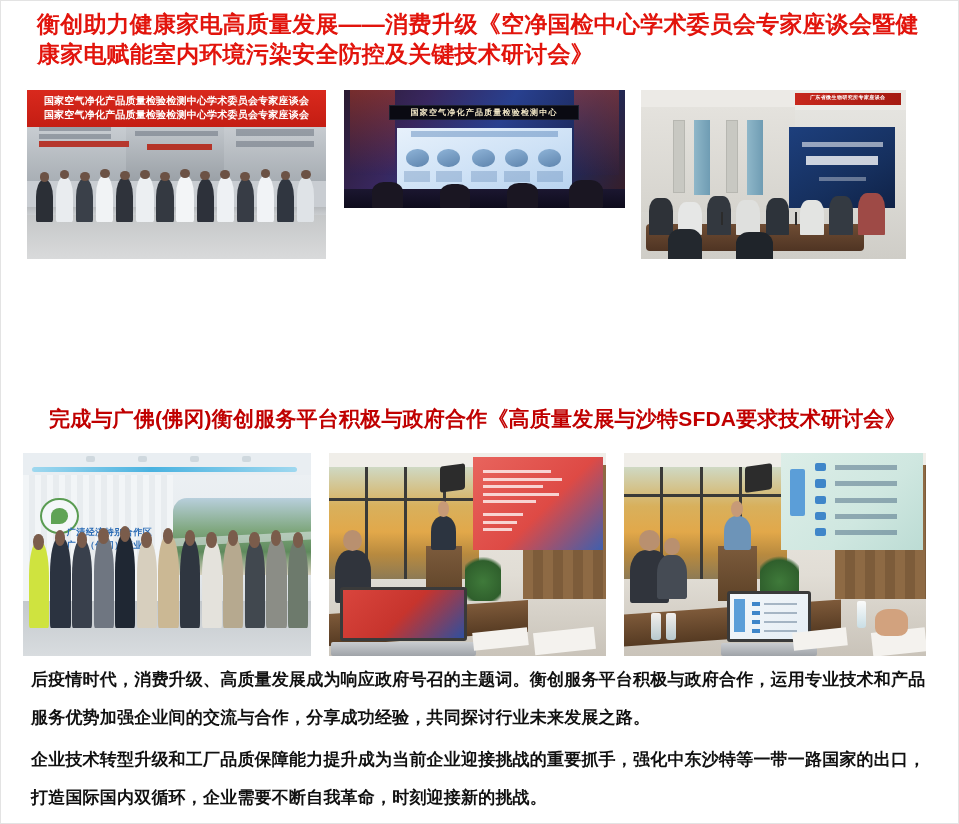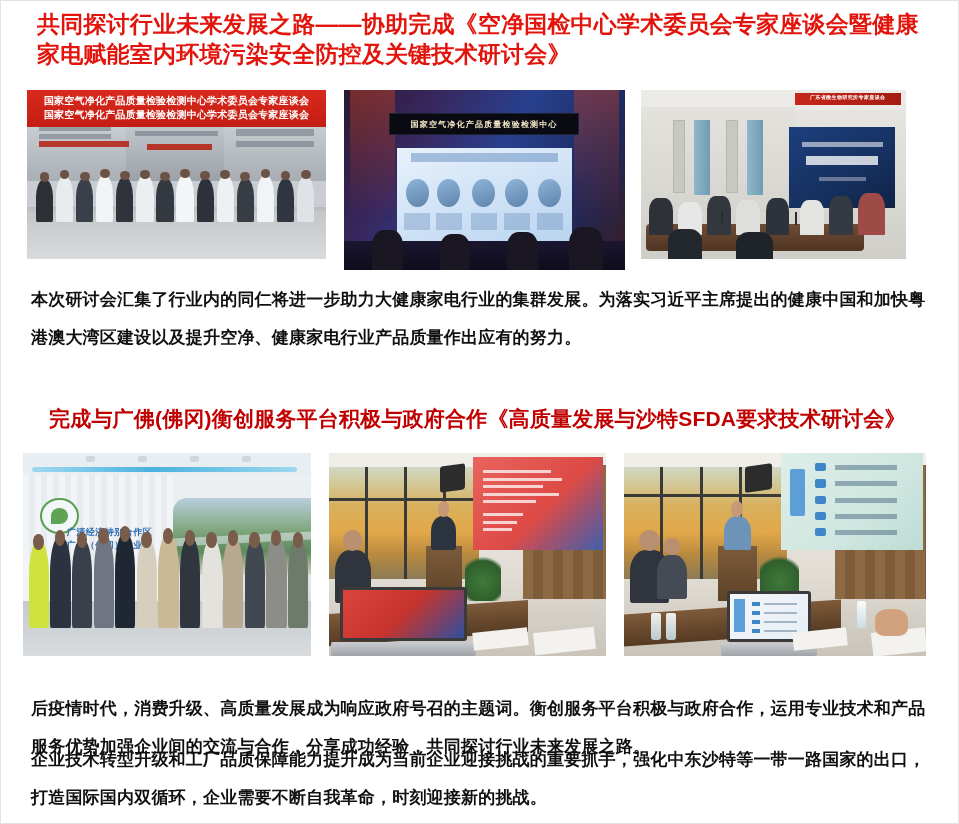--- a/index.html
+++ b/index.html
@@ -44,34 +44,34 @@
   .para{
     position:absolute;
     font-size:17px;
     font-weight:bold;
     color:#101010;
     line-height:38px;
     letter-spacing:0.2px;
     white-space:pre-wrap;
   }
   #para-1{ left:30px; top:280px; width:905px; }
-  #para-2{ left:30px; top:689px; width:910px; }
+  #para-2{ left:30px; top:660px; width:910px; }
   #para-3{ left:30px; top:740px; width:910px; }
 
   
   .photo{
     position:absolute;
     overflow:hidden;
     background:#c9cdd2;
   }
   .photo .inner{position:absolute;inset:0;}
 
   
   #photo-1{left:26px; top:89px; width:299px; height:169px;}
-  #photo-2{left:343px; top:89px; width:281px; height:180px;}
+  #photo-2{left:343px; top:89px; width:281px; height:118px;}
   #photo-3{left:640px; top:89px; width:265px; height:169px;}
 
   
   .p1-sky{position:absolute;left:0;top:0;width:100%;height:46%;
     background:linear-gradient(180deg,#b9c3cc 0%,#9fa9b3 45%,#8b949d 100%);}
   .p1-bldgL{position:absolute;left:0;top:14%;width:33%;height:40%;
     background:linear-gradient(180deg,#cfd4d8,#a9afb5);
     border-right:1px solid #9aa0a6;}
   .p1-bldgR{position:absolute;right:0;top:8%;width:34%;height:46%;
     background:linear-gradient(180deg,#d5d9dd,#a7adb3);}
@@ -215,21 +215,21 @@
     background:linear-gradient(180deg,rgba(255,255,255,.9),rgba(200,225,235,.85));
     border-radius:2px 2px 3px 3px;}
   .rm-paper{position:absolute;background:#f4f2ee;transform:rotate(-6deg);}
   .rm-hand{position:absolute;border-radius:40% 40% 30% 30%;background:#d2a27e;}
 </style>
 </head>
 <body>
 
 <div class="page">
 
-  <div class="title-1">共同探讨行业未来发展之路——协助完成《空净国检中心学术委员会专家座谈会暨健康家电赋能室内环境污染安全防控及关键技术研讨会》</div>
+  <div class="title-1">衡创助力健康家电高质量发展——消费升级《空净国检中心学术委员会专家座谈会暨健康家电赋能室内环境污染安全防控及关键技术研讨会》</div>
 
   <div class="photo" id="photo-1">
     <div class="inner">
       <div class="p1-sky"></div>
       <div class="p1-bldgL"></div>
       <div class="p1-bldgM"></div>
       <div class="p1-bldgR"></div>
       <div class="p1-win" style="left:4%;top:20%;width:24%;height:4%;"></div>
       <div class="p1-win" style="left:4%;top:26%;width:24%;height:3%;"></div>
       <div class="p1-win" style="left:70%;top:16%;width:26%;height:4%;"></div>
@@ -332,21 +332,20 @@
       <div class="p3-chairback" style="left:60%;width:9%;height:21%;background:#e3e4e2;"></div>
       <div class="p3-chairback" style="left:71%;width:9%;height:23%;background:#343a42;"></div>
       <div class="p3-chairback" style="left:82%;width:10%;height:25%;background:#9e4a46;"></div>
       <div class="p3-chairback" style="left:10%;bottom:-2%;width:13%;height:20%;background:#23282e;"></div>
       <div class="p3-chairback" style="left:36%;bottom:-4%;width:14%;height:20%;background:#1f242a;"></div>
       <div class="p3-mic" style="left:30%;height:8%;"></div>
       <div class="p3-mic" style="left:58%;height:8%;"></div>
     </div>
   </div>
 
-  <div class="para" id="para-1">本次研讨会汇集了行业内的同仁将进一步助力大健康家电行业的集群发展。为落实习近平主席提出的健康中国和加快粤港澳大湾区建设以及提升空净、健康家电行业产品质量作出应有的努力。</div>
 
   <div class="title-2">完成与广佛(佛冈)衡创服务平台积极与政府合作《高质量发展与沙特SFDA要求技术研讨会》</div>
 
   <div class="photo" id="photo-4">
     <div class="inner">
       <div class="p4-bg"></div>
       <div class="p4-ceil"></div>
       <div class="p4-dot" style="left:22%;"></div>
       <div class="p4-dot" style="left:40%;"></div>
       <div class="p4-dot" style="left:58%;"></div>

